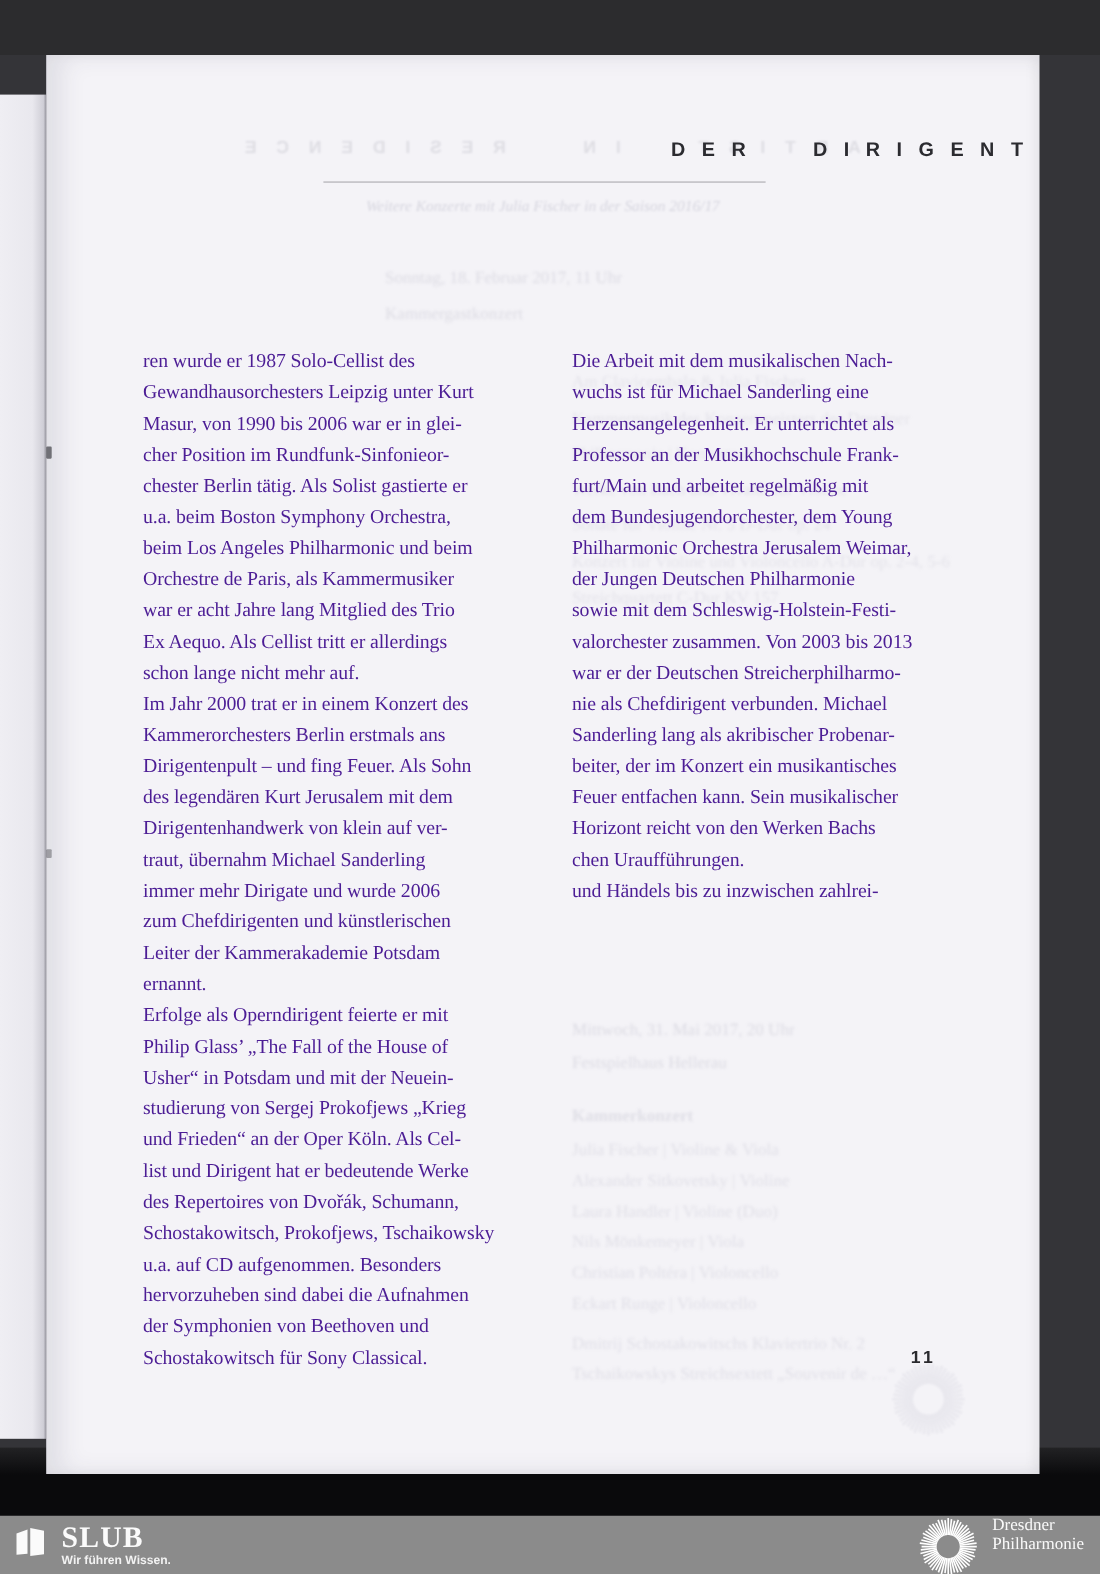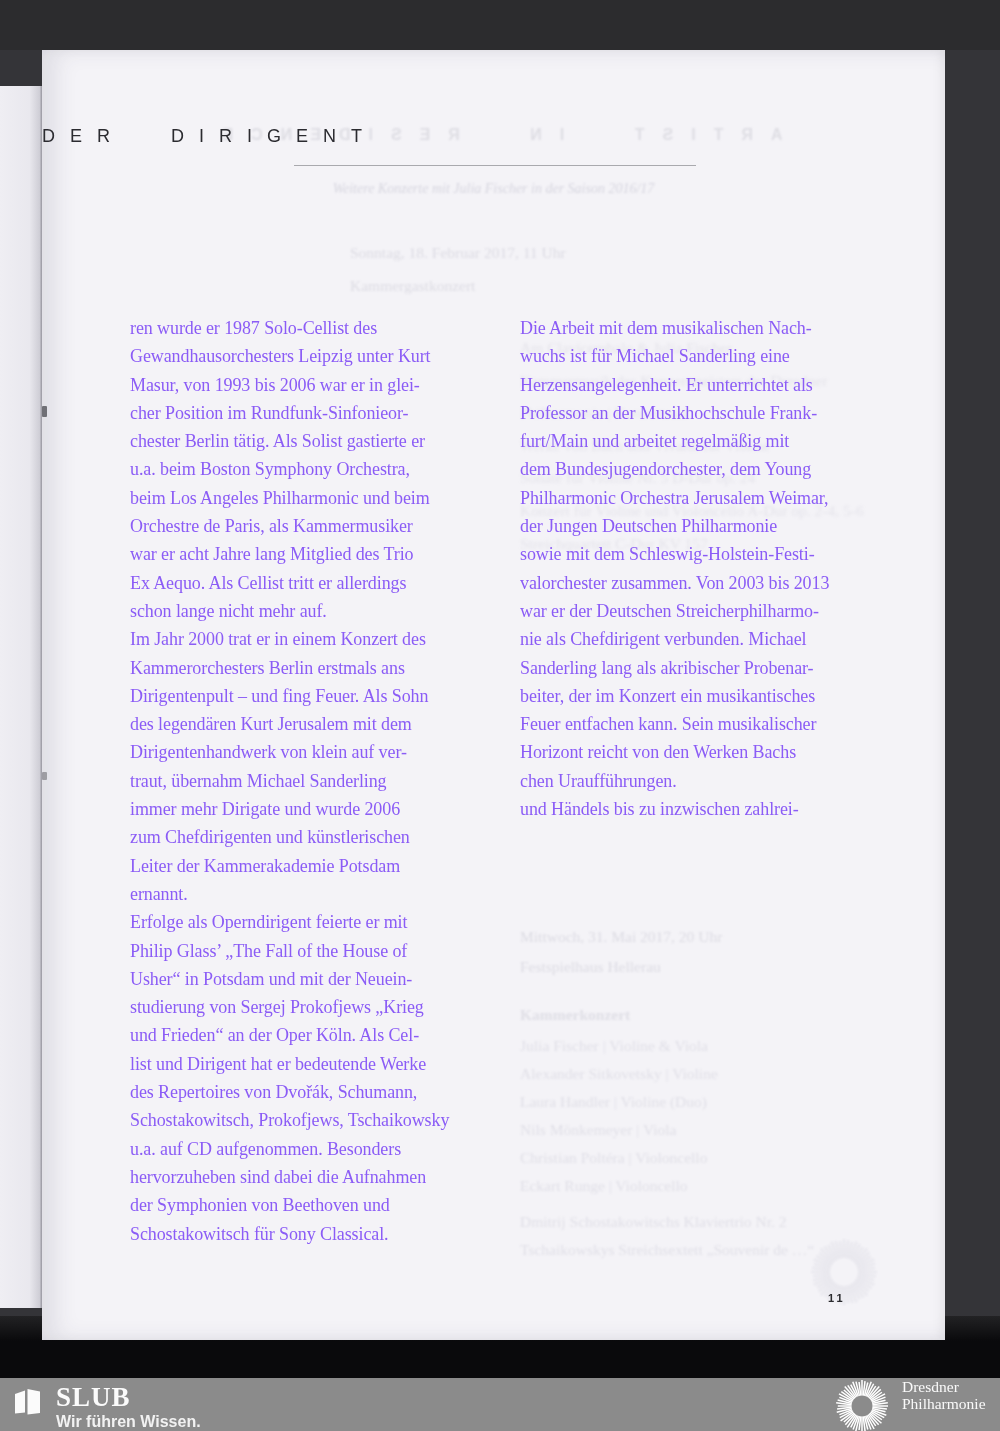--- a/index.html
+++ b/index.html
@@ -5,57 +5,57 @@
   html,body{margin:0;padding:0;background:#222;}
   .stage{position:relative;width:1000px;height:1431px;background:#343438;overflow:hidden;
          font-family:"Liberation Serif",serif;}
   .band-top{position:absolute;left:0;top:0;width:1000px;height:50px;background:#2c2c2e;}
   .left-strip{position:absolute;left:0;top:86px;width:42px;height:1222px;
       background:linear-gradient(to right,#efeef3 0%,#e9e8ee 70%,#cfced6 94%,#96959e 100%);}
   .band-bottom{position:absolute;left:0;top:1316px;width:1000px;height:62px;
       background:linear-gradient(#222224,#0a0a0c 40%);}
   .page{position:absolute;left:42px;top:50px;width:903px;height:1290px;background:#f4f3f7;
       box-shadow:inset 14px 0 22px rgba(45,45,75,.10), inset -5px 0 10px rgba(0,0,0,.05);}
-  .title{position:absolute;left:0;top:76px;width:100%;margin:0;text-align:left;
-      font-family:"Liberation Sans",sans-serif;font-weight:normal;font-size:18px;
+  .title{position:absolute;left:0;top:76px;width:100%;margin:0;text-align:right;
+      font-family:"Liberation Sans",sans-serif;font-weight:bold;font-size:18px;
       letter-spacing:15px;word-spacing:26px;color:#2b2b30;z-index:3;}
   .rule{position:absolute;left:252px;top:115px;width:402px;height:1px;background:#a9a9ae;z-index:3;}
-  .col{position:absolute;top:264px;font-size:18px;line-height:28.3px;color:#8b5cf6;
+  .col{position:absolute;top:264px;font-size:18px;line-height:28.3px;color:#4c1d95;
       letter-spacing:-.1px;z-index:2;}
   .col .tline{white-space:nowrap;}
   .col.left{left:88px;width:362px;}
   .col.right{left:478px;width:372px;}
   
   .ghost{position:absolute;color:rgba(85,85,110,.14);filter:blur(1.1px);z-index:1;}
   .mirror-title{left:0;top:76px;width:100%;text-align:center;transform:scaleX(-1);
       font-family:"Liberation Sans",sans-serif;font-weight:bold;font-size:16px;
       letter-spacing:18px;word-spacing:30px;color:rgba(80,80,100,.13);}
   .g-subtitle{left:0;top:131px;width:100%;text-align:center;font-style:italic;font-size:14px;
       color:rgba(85,85,115,.18);}
   .g-block{font-size:15.5px;line-height:33px;color:rgba(85,85,115,.15);filter:blur(1.3px);}
   .g-date1{left:308px;top:186px;}
   .g-rupper{left:478px;top:282px;line-height:32.6px;color:rgba(85,85,115,.10);filter:blur(1.5px);}
   .g-date2{left:478px;top:872px;line-height:30px;}
   .g-head2{left:478px;top:948px;font-weight:bold;color:rgba(85,85,115,.13);}
   .g-perf{left:478px;top:982px;line-height:28px;color:rgba(85,85,115,.12);}
   .g-works{left:478px;top:1158px;line-height:28px;color:rgba(85,85,115,.12);}
   .ghost-logo{position:absolute;left:766px;top:1186px;color:#3c3c64;opacity:.06;filter:blur(1px);z-index:1;}
-  .pagenum{position:absolute;left:786px;top:1242px;font-family:"Liberation Sans",sans-serif;
-      font-weight:bold;font-size:11px;letter-spacing:3px;color:#2a2a2e;z-index:3;}
+  .pagenum{position:absolute;left:786px;top:1176px;font-family:"Liberation Sans",sans-serif;
+      font-weight:bold;font-size:16px;letter-spacing:3px;color:#2a2a2e;z-index:3;}
   .staple{position:absolute;left:0;width:5px;height:11px;background:#4a4a50;opacity:.75;
       border-radius:1px;z-index:4;}
   .s1{top:356px;} .s2{top:722px;height:8px;opacity:.45;}
   
   .footer{position:absolute;left:0;top:1378px;width:1000px;height:53px;background:#8b8b8b;z-index:5;padding-left:24px;}
   .slub{position:absolute;left:12px;top:5px;display:flex;}
   .book{display:block;margin-top:3px;}
   .slub-text{margin-left:14px;}
   .slub-name{font-family:"Liberation Serif",serif;font-weight:bold;font-size:27px;line-height:28px;
       letter-spacing:1px;color:#fbfbfb;}
-  .slub-tag{font-family:"Liberation Sans",sans-serif;font-weight:bold;font-size:16px;
+  .slub-tag{font-family:"Liberation Sans",sans-serif;font-weight:bold;font-size:11px;
       color:#f2f2f2;margin-top:2px;}
   .phil{position:absolute;left:834px;top:0;display:flex;align-items:flex-start;height:53px;}
   .burst{display:block;color:#ffffff;}
   .phil-text{margin-left:12px;font-family:"Liberation Serif",serif;font-size:15.5px;
       line-height:17px;color:#fafafa;}
 </style>
 </head>
 <body>
 
 <div class="stage">
@@ -79,21 +79,21 @@
         <div class="tline">Philharmonie | Konzertsaal</div>
         <div class="tline">Werke von Bach und Vivaldi für Violine</div>
         <div class="tline">Sonate für Violine Nr. 5 D-Dur op. 24</div>
         <div class="tline">Konzert für Violine und Violoncello A-Dur op. 2-4, 5-6</div>
         <div class="tline">Streichquartett C-Dur KV 157</div>
       </div>
 
     <div class="col left">
         <div class="tline">ren wurde er 1987 Solo-Cellist des</div>
         <div class="tline">Gewandhausorchesters Leipzig unter Kurt</div>
-        <div class="tline">Masur, von 1993 bis 2006 war er in glei-</div>
+        <div class="tline">Masur, von 1990 bis 2006 war er in glei-</div>
         <div class="tline">cher Position im Rundfunk-Sinfonieor-</div>
         <div class="tline">chester Berlin tätig. Als Solist gastierte er</div>
         <div class="tline">u.a. beim Boston Symphony Orchestra,</div>
         <div class="tline">beim Los Angeles Philharmonic und beim</div>
         <div class="tline">Orchestre de Paris, als Kammermusiker</div>
         <div class="tline">war er acht Jahre lang Mitglied des Trio</div>
         <div class="tline">Ex Aequo. Als Cellist tritt er allerdings</div>
         <div class="tline">schon lange nicht mehr auf.</div>
         <div class="tline">Im Jahr 2000 trat er in einem Konzert des</div>
         <div class="tline">Kammerorchesters Berlin erstmals ans</div>

